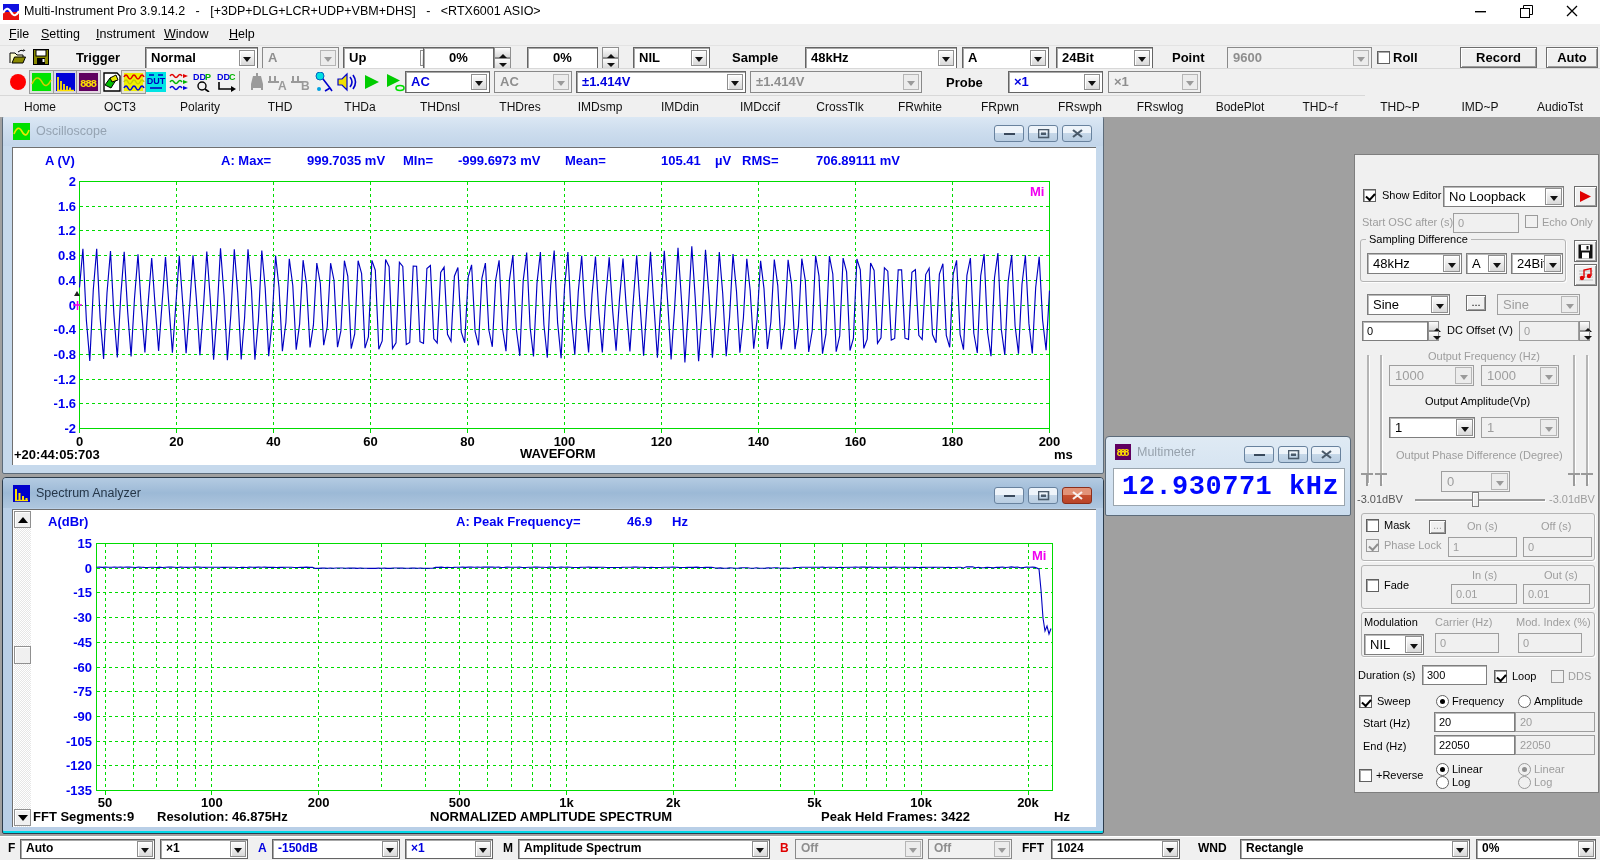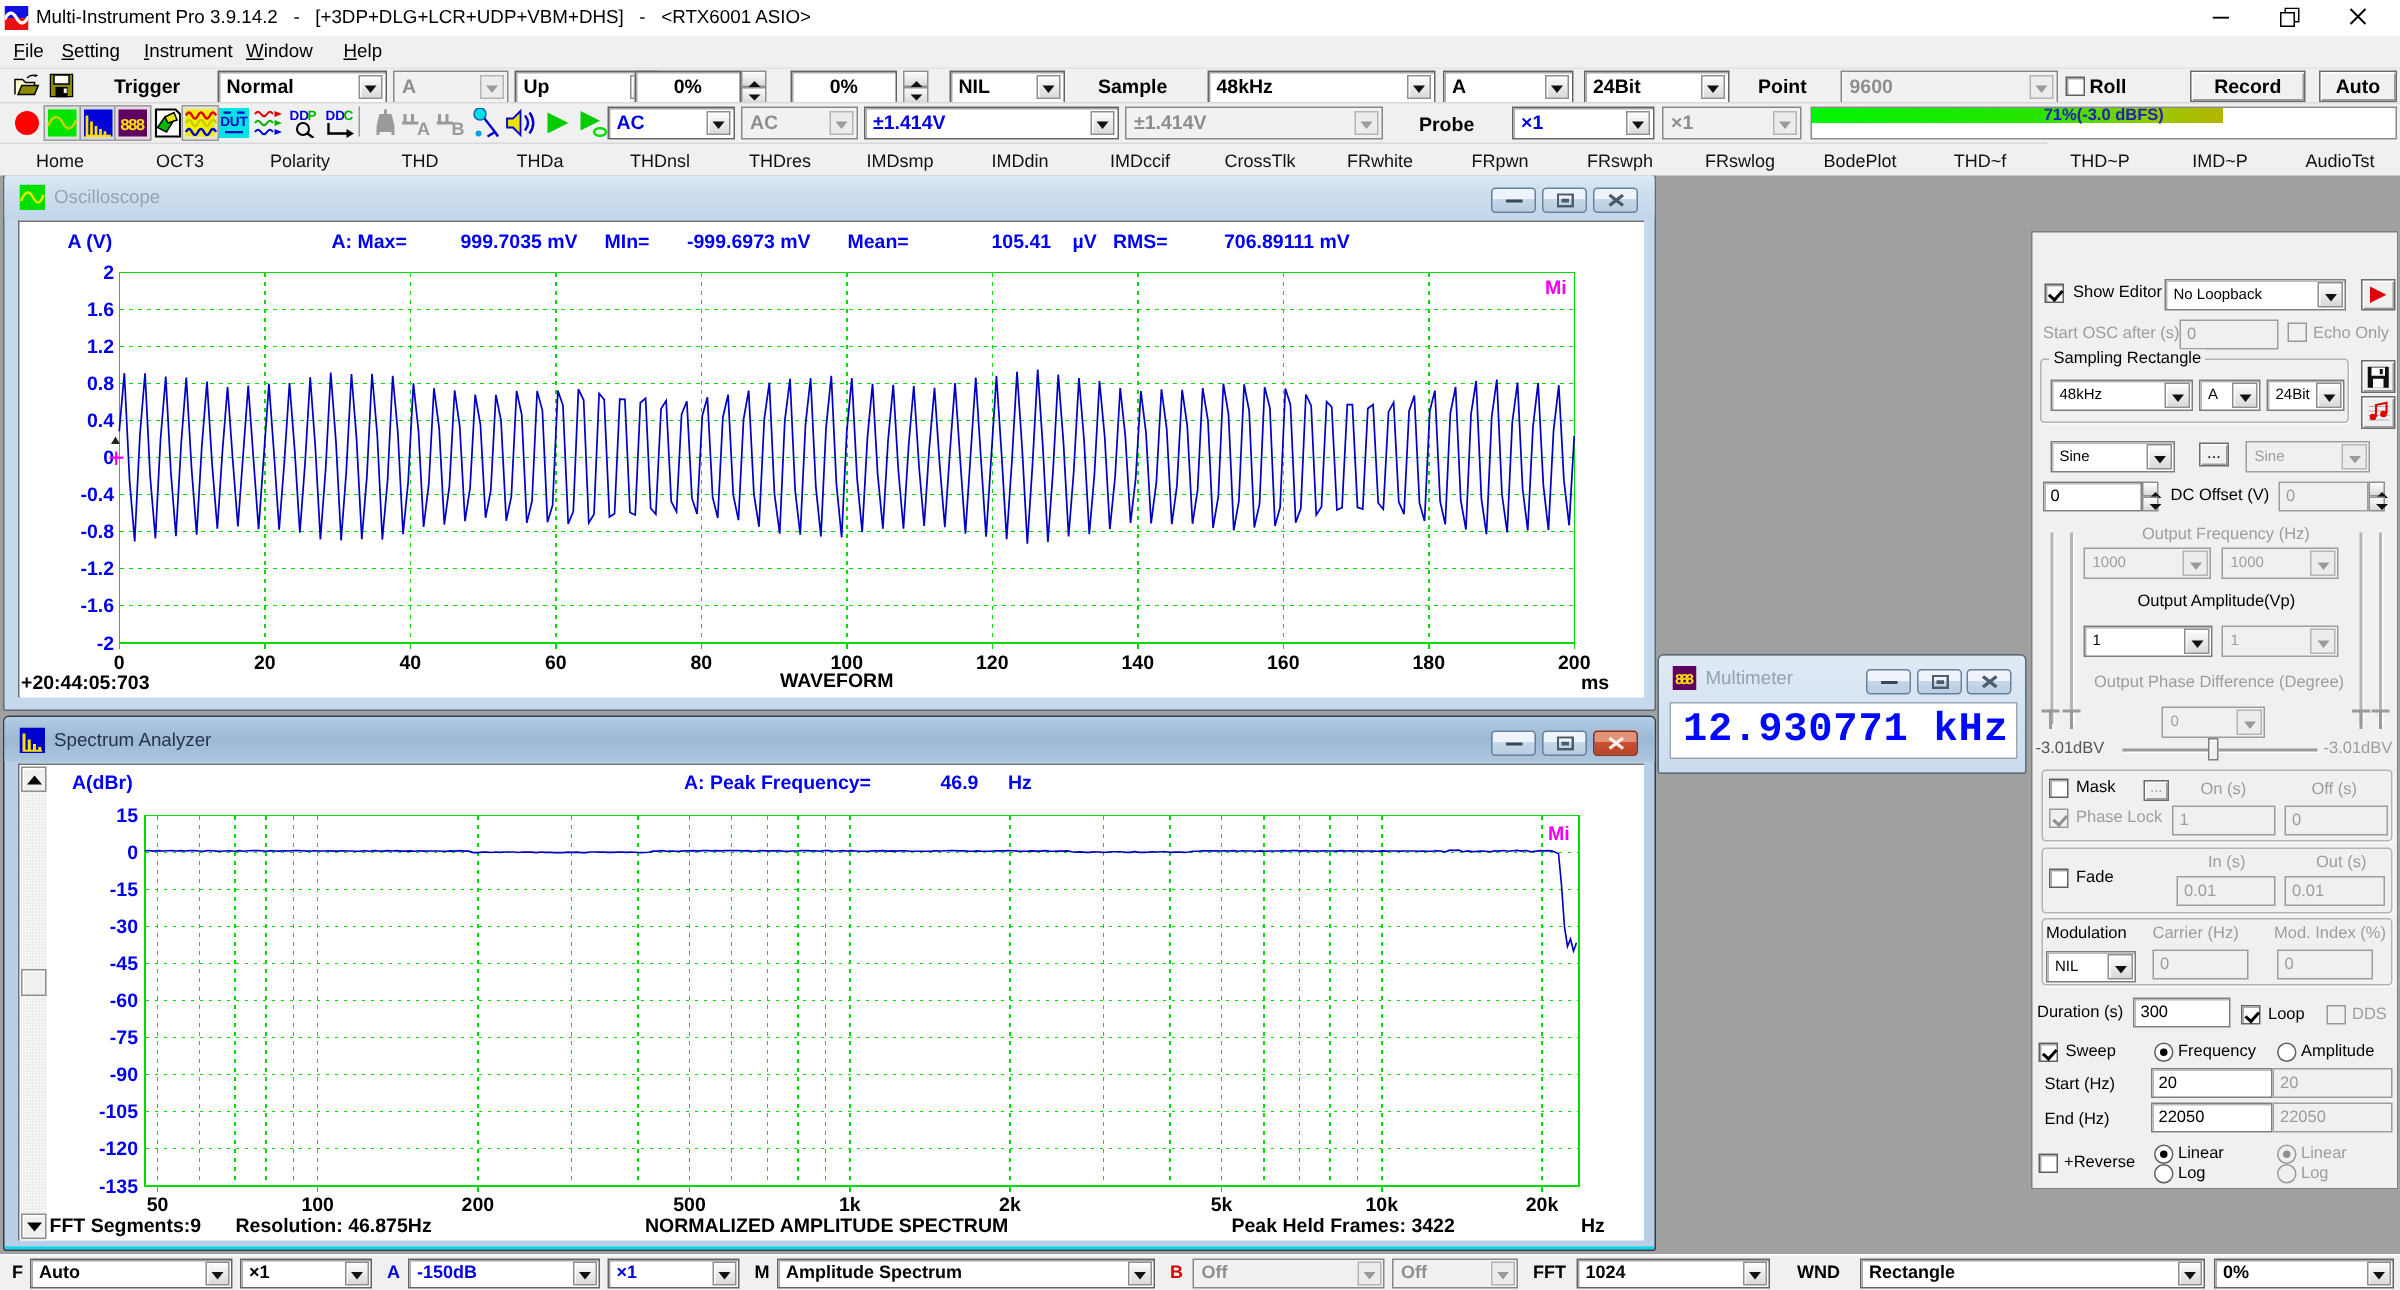--- a/index.html
+++ b/index.html
@@ -36,21 +36,21 @@
 .rd.dis{background:#f0f0f0;border-color:#9a9a9a}
 .rd.dis.c::after{background:#8f8f8f}
 .win{position:absolute;border:1px solid #5c6b7a;border-radius:4px 4px 2px 2px}
 .wtitle{position:absolute;left:0;top:0;right:0;height:30px;border-radius:3px 3px 0 0;font-size:12.5px;line-height:30px}
 .wbtn{position:absolute;top:9px;width:30px;height:17px;border-radius:3px;border:1px solid #68829e;background:linear-gradient(#eef4fa 45%,#c6d8e9 46%,#b9cde1)}
 .gb{position:absolute;border:1px solid #b4b4b4;border-radius:3px;box-shadow:1px 1px 0 #fdfdfd}
 .sg-lb{position:absolute;white-space:nowrap;font-size:11px;color:#000}
 .sg-dis{color:#9d9d9d}
 .sg-ed{position:absolute;height:20px;border:1px solid #7e7e7e;box-shadow:inset 1px 1px 0 #b9b9b9;background:#fff;font-size:11px;line-height:18px;padding-left:4px;white-space:nowrap}
 .sg-ed.dis{background:#f0f0f0;color:#9d9d9d;box-shadow:none;border-color:#9e9e9e}
-.sg-cb{position:absolute;height:21px;background:#fff;border:1px solid #7e7e7e;box-shadow:inset 1px 1px 0 #b9b9b9;font-size:10px;color:#000;line-height:19px;padding-left:5px;white-space:nowrap;overflow:hidden}
+.sg-cb{position:absolute;height:21px;background:#fff;border:1px solid #7e7e7e;box-shadow:inset 1px 1px 0 #b9b9b9;font-size:13px;color:#000;line-height:19px;padding-left:5px;white-space:nowrap;overflow:hidden}
 .sg-cb i{position:absolute;top:1px;right:1px;width:17px;height:17px;font-style:normal;background:linear-gradient(#fdfdfd,#d9d9d9);border:1px solid #8f8f8f;box-shadow:inset 1px 1px 0 #fff}
 .sg-cb i::after{content:"";position:absolute;left:4px;top:7px;border:4px solid transparent;border-top:5px solid #111}
 .sg-cb.dis{background:#f0f0f0;color:#9d9d9d;box-shadow:none;border-color:#9e9e9e}
 .sg-cb.dis i{background:#ececec;box-shadow:none;border-color:#b5b5b5}
 .sg-cb.dis i::after{border-top-color:#9a9a9a}
 .tico{position:absolute;top:3px;width:20px;height:20px}
 #sbar .cb{height:20px;font-size:12px;line-height:17px}
 #sbar .cb i{top:1px;right:1px;width:16px;height:16px}
 #tabs span{position:absolute;top:4px;width:80px;text-align:center;color:#111}
 </style></head>
@@ -206,24 +206,20 @@
       <path d="M2 2 l13 6.5 -13 6.5 z" fill="#00cc00"></path>
       <ellipse cx="15" cy="16" rx="4" ry="2.5" fill="none" stroke="#00e000" stroke-width="1.6"></ellipse>
     </svg>
  <div class="cb blu" style="left:405px;top:2px;width:85px">AC<i></i></div>
  <div class="cb dis" style="left:494px;top:2px;width:78px">AC<i></i></div>
  <div class="cb blu" style="left:576px;top:2px;width:170px">±1.414V<i></i></div>
  <div class="cb dis" style="left:750px;top:2px;width:172px">±1.414V<i></i></div>
  <span class="lb b" style="left:946px;top:6px;font-size:13px">Probe</span>
  <div class="cb blu" style="left:1008px;top:2px;width:95px">×1<i></i></div>
  <div class="cb dis" style="left:1108px;top:2px;width:93px">×1<i></i></div>
- <div class="ab" style="left:1207px;top:2px;width:391px;height:22px;border:1px solid #8a8a8a;background:#fff">
-   <div class="ab" style="left:0;top:0;width:274px;height:10px;background:linear-gradient(90deg,#00f400,#28e400 55%,#9ac800 85%,#b4b400)"></div>
-   <div class="ab b" style="left:0;top:-1px;width:389px;text-align:center;font-size:11px;color:#2222b0">71%(-3.0 dBFS)</div>
- </div>
 </div>
 <div id="tabs">
     <span style="left:0px">Home</span>
     <span style="left:80px">OCT3</span>
     <span style="left:160px">Polarity</span>
     <span style="left:240px">THD</span>
     <span style="left:320px">THDa</span>
     <span style="left:400px">THDnsl</span>
     <span style="left:480px">THDres</span>
     <span style="left:560px">IMDsmp</span>
@@ -510,21 +506,21 @@
       <span class="sg-lb" style="left:27px;top:34px">Show Editor</span>
  <div class="sg-cb" style="left:88px;top:31px;width:121px">No Loopback<i></i></div>
  <div class="btn" style="left:219px;top:31px;width:23px;height:21px"><svg width="14" height="13" style="margin-top:3px">
           <path d="M1 1 l11 5.5 -11 5.5 z" fill="#e00000"></path>
         </svg></div>
  <span class="sg-lb sg-dis" style="left:7px;top:61px">Start OSC after (s)</span>
  <div class="sg-ed dis" style="left:98px;top:58px;width:66px">0</div>
  <div class="ck dis" style="left:170px;top:60px"></div>
       <span class="sg-lb sg-dis" style="left:187px;top:61px">Echo Only</span>
  <div class="gb" style="left:5px;top:84px;width:206px;height:43px"></div>
- <span class="sg-lb" style="left:11px;top:78px;background:#f0f0f0;padding:0 3px">Sampling Rectangle</span>
+ <span class="sg-lb" style="left:11px;top:78px;background:#f0f0f0;padding:0 3px">Sampling Difference</span>
  <div class="sg-cb" style="left:12px;top:98px;width:95px">48kHz<i></i></div>
  <div class="sg-cb" style="left:111px;top:98px;width:41px">A<i></i></div>
  <div class="sg-cb" style="left:156px;top:98px;width:52px">24Bit<i></i></div>
  <div class="btn" style="left:219px;top:85px;width:23px;height:22px"><svg width="15" height="15" style="margin-top:3px">
           <rect x="0.5" y="0.5" width="14" height="14" fill="#101010"></rect>
           <rect x="3" y="1" width="9" height="5.5" fill="#fff"></rect>
           <rect x="4" y="8.5" width="7" height="6" fill="#fff"></rect>
           <rect x="8.5" y="2" width="2" height="3.5" fill="#101010"></rect>
         </svg></div>
  <div class="btn" style="left:219px;top:109px;width:23px;height:22px"><svg width="16" height="15" style="margin-top:2px">

